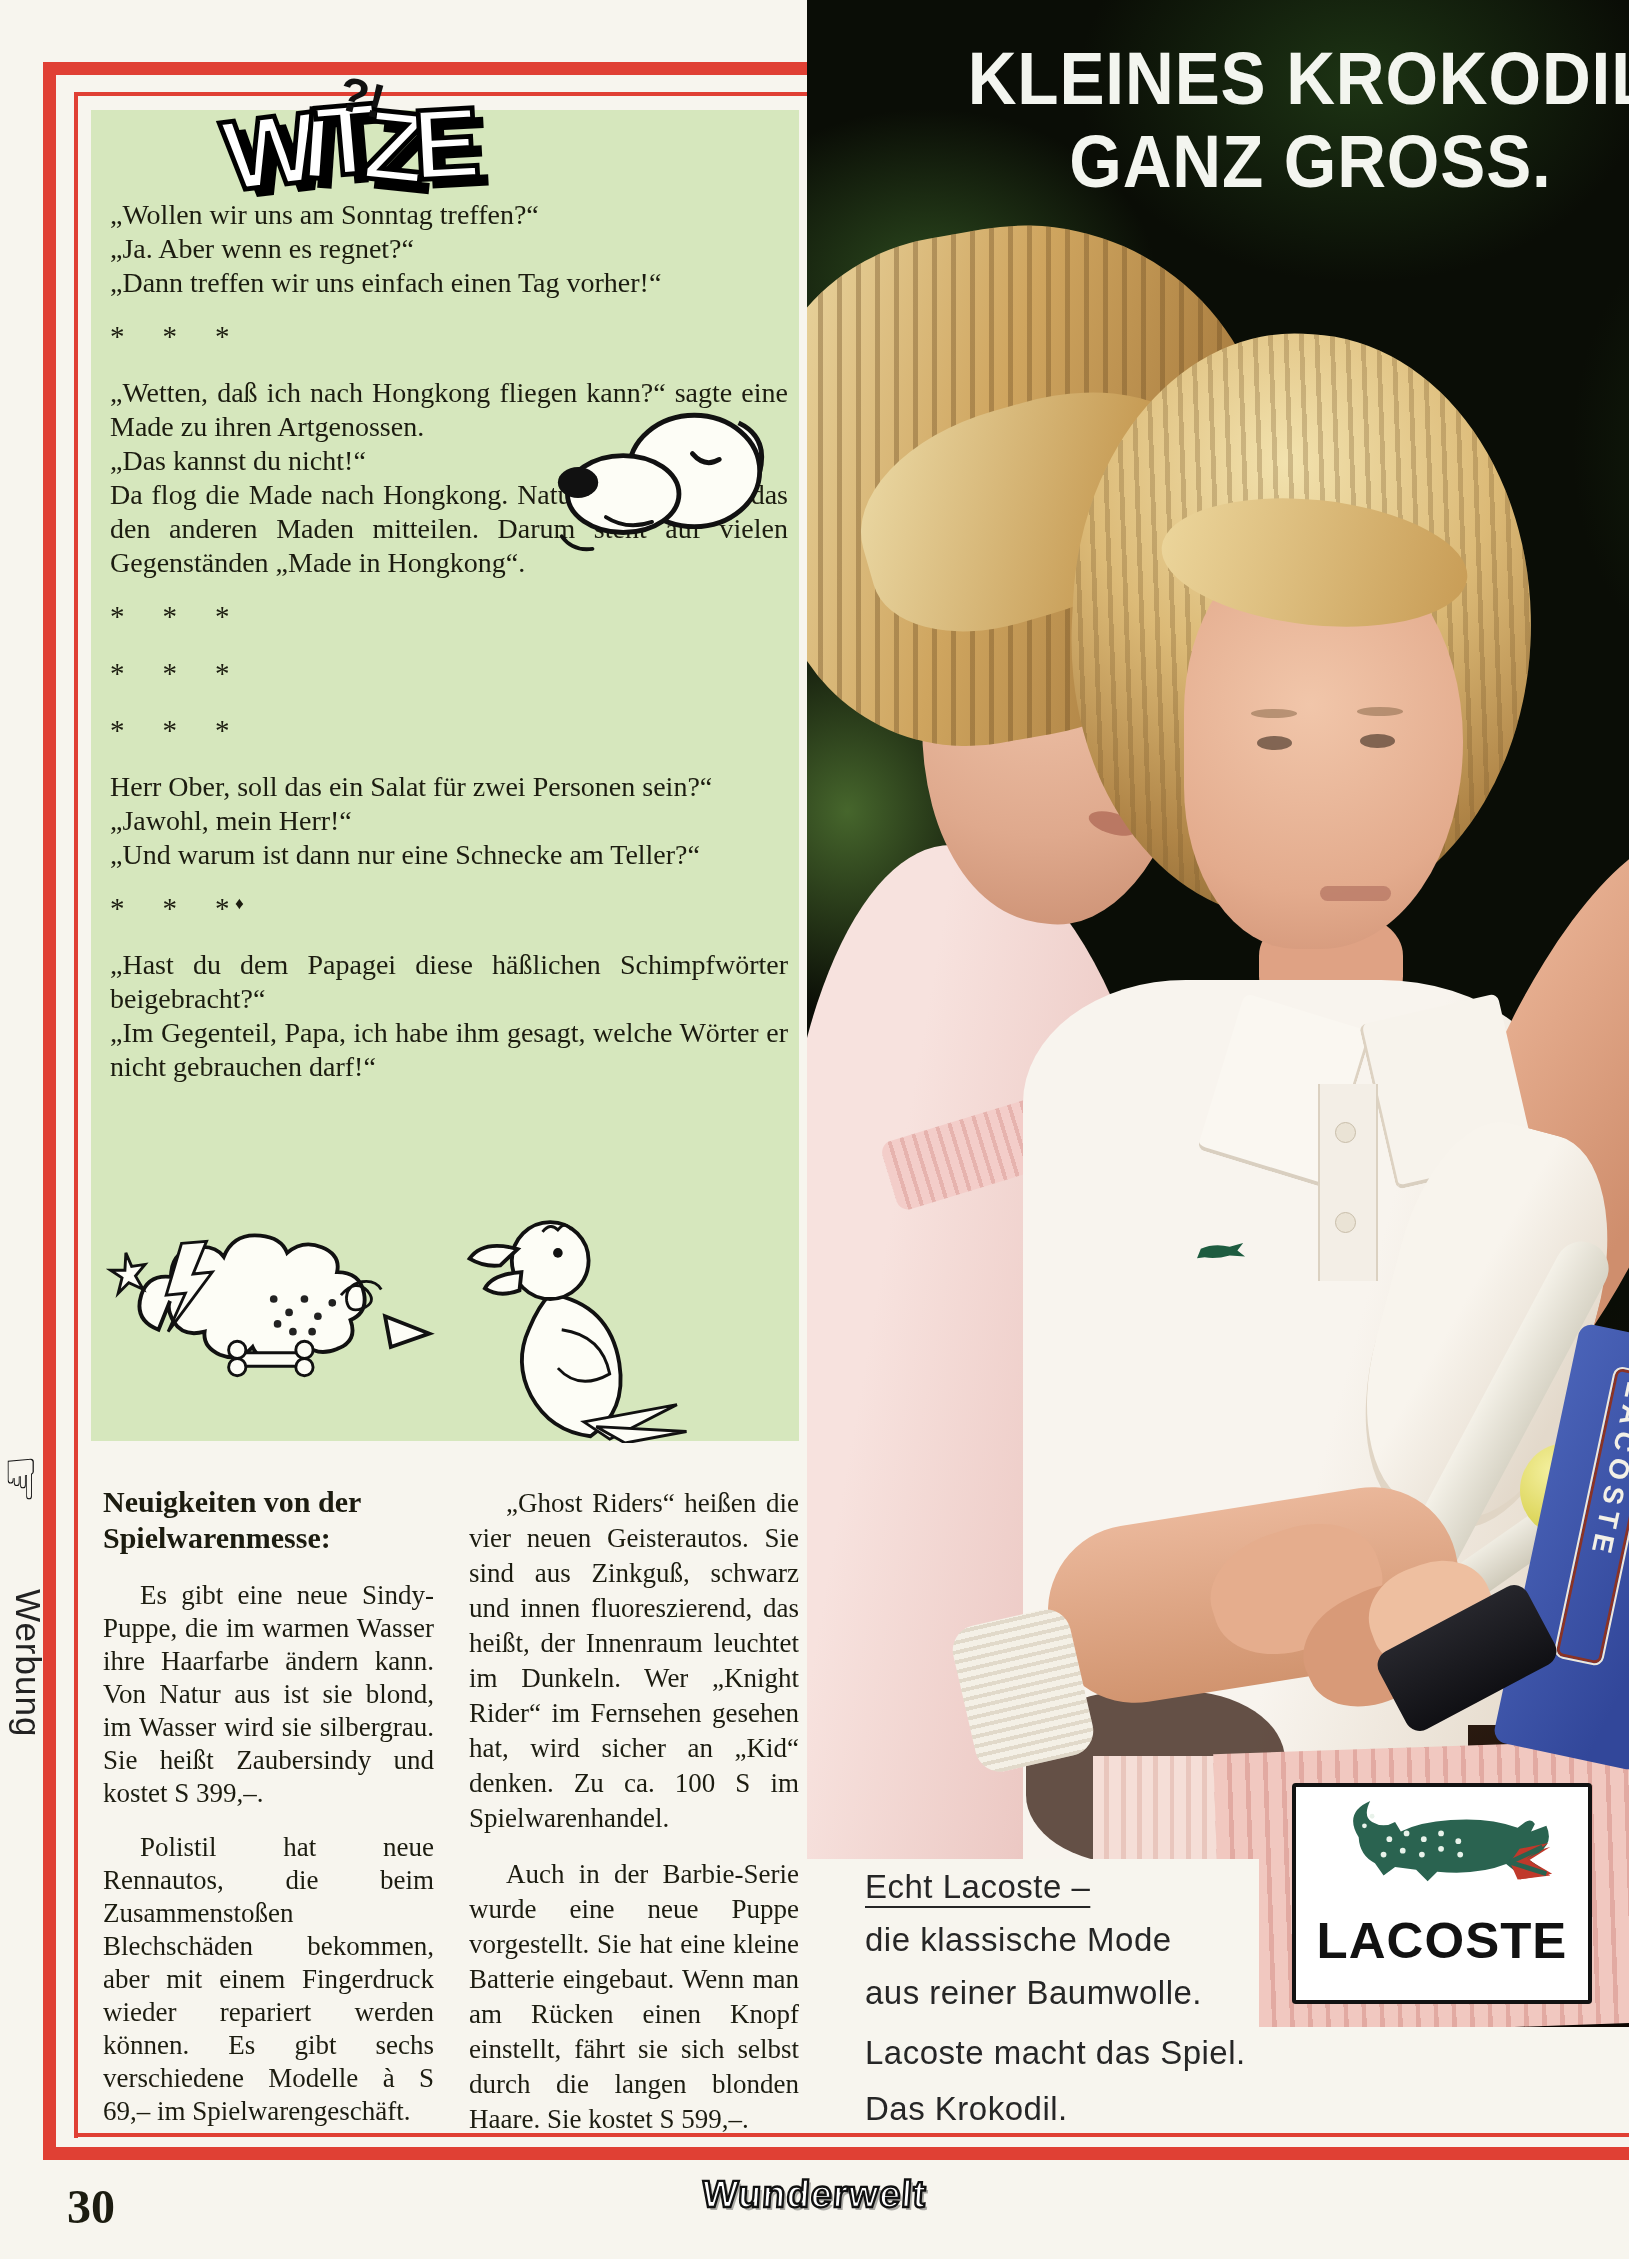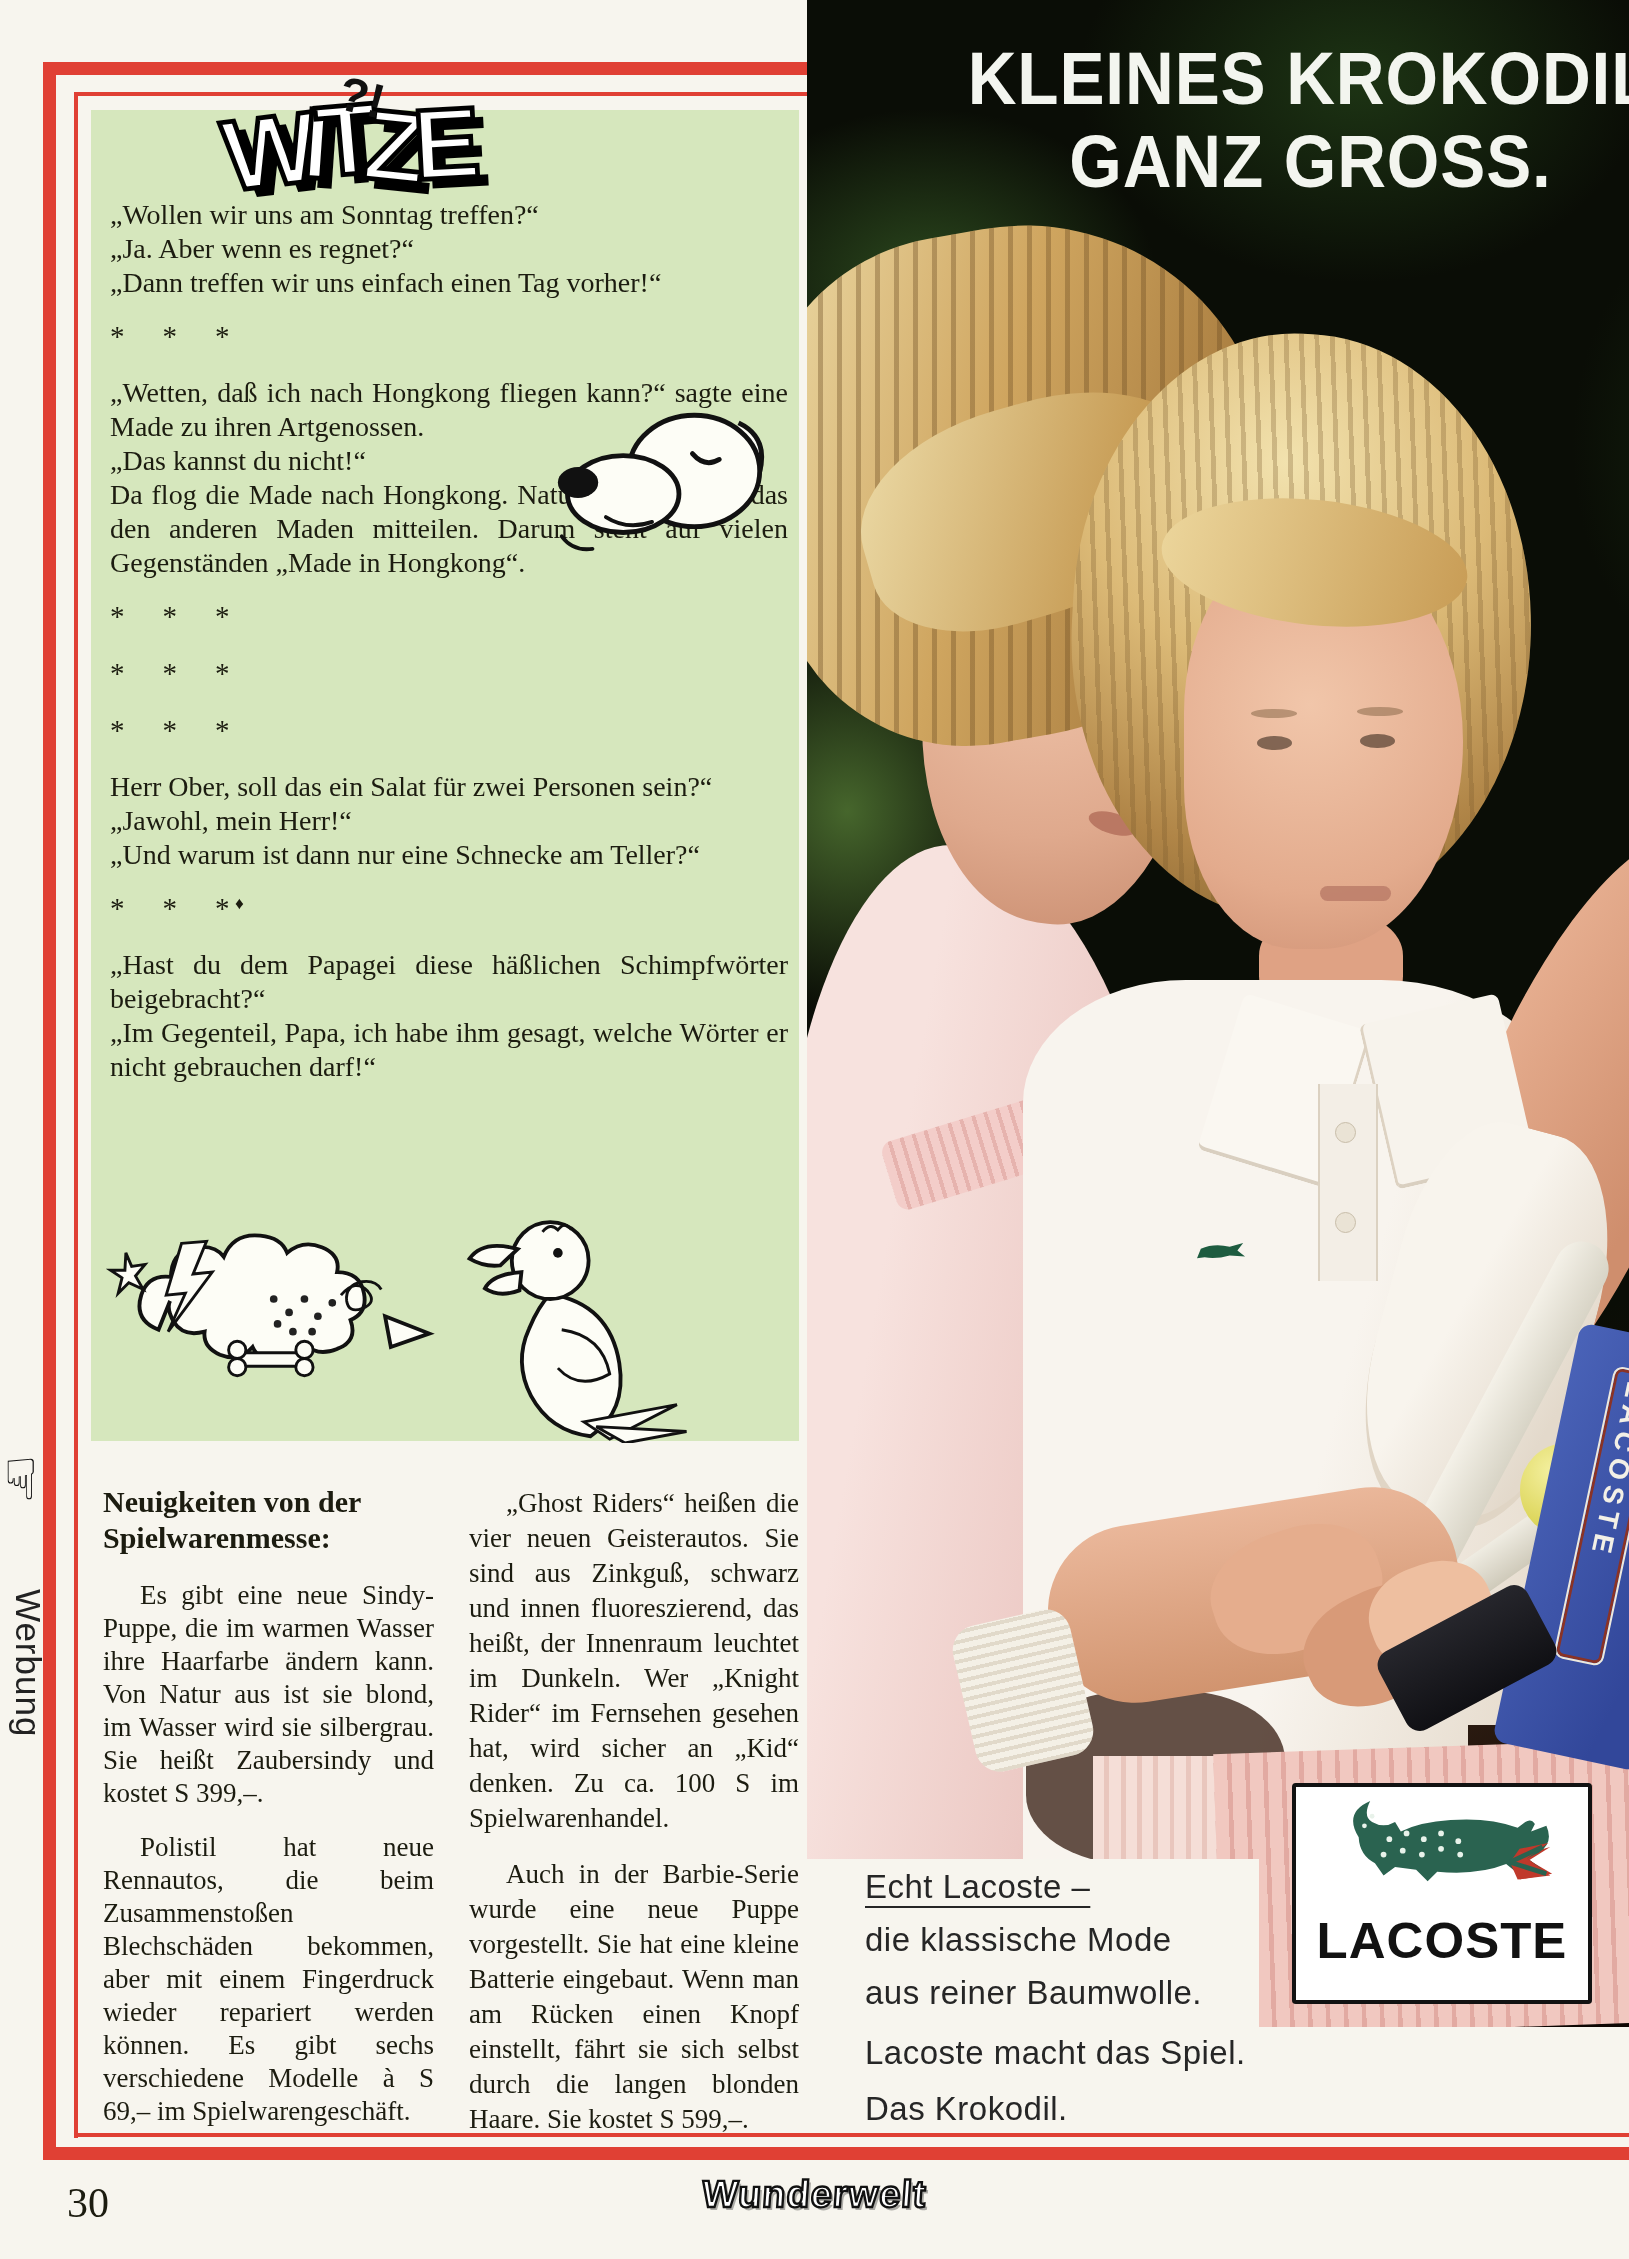--- a/index.html
+++ b/index.html
@@ -164,21 +164,21 @@
   .claim-top .u{text-decoration:underline;text-underline-offset:7.7px;text-decoration-thickness:1.9px;}
   .claim-bot{left:865px;top:2025px;line-height:56px;}
   .lacoste-box{position:absolute;left:1292px;top:1783px;width:300px;height:221px;z-index:25;
          background:#fff;border:4.8px solid #121212;border-radius:3.8px;box-sizing:border-box;
          text-align:center;}
   .lacoste-box svg{margin-top:11.5px;}
   .lacoste-brand{font-family:"Liberation Sans",sans-serif;font-weight:900;font-size:50px;
          letter-spacing:1px;color:#121212;line-height:50px;transform:scaleX(1.02);}
 
   
-  .pageno{position:absolute;left:67px;top:2179px;font-weight:normal;font-size:42px;}
+  .pageno{position:absolute;left:67px;top:2179px;font-weight:bold;font-size:48px;}
   .wlogo-wrap{position:absolute;left:0;top:2173px;width:1629px;text-align:center;}
   .wlogo{display:inline-block;font-family:"Liberation Sans",sans-serif;font-weight:900;
          font-size:38px;letter-spacing:1px;color:#fff;-webkit-text-stroke:2.4px #111;
          transform:skewX(-4deg);text-shadow:2.9px 2.9px 0 rgba(0,0,0,.3);}
   .hand-icon{position:absolute;left:3.8px;top:1447px;font-size:56px;color:#111;}
   .werbung{position:absolute;left:-81px;top:1676px;width:216px;height:42px;
          transform:rotate(90deg);font-family:"Liberation Sans",sans-serif;
          font-size:35px;color:#222;letter-spacing:1px;}
 </style>
 </head>

